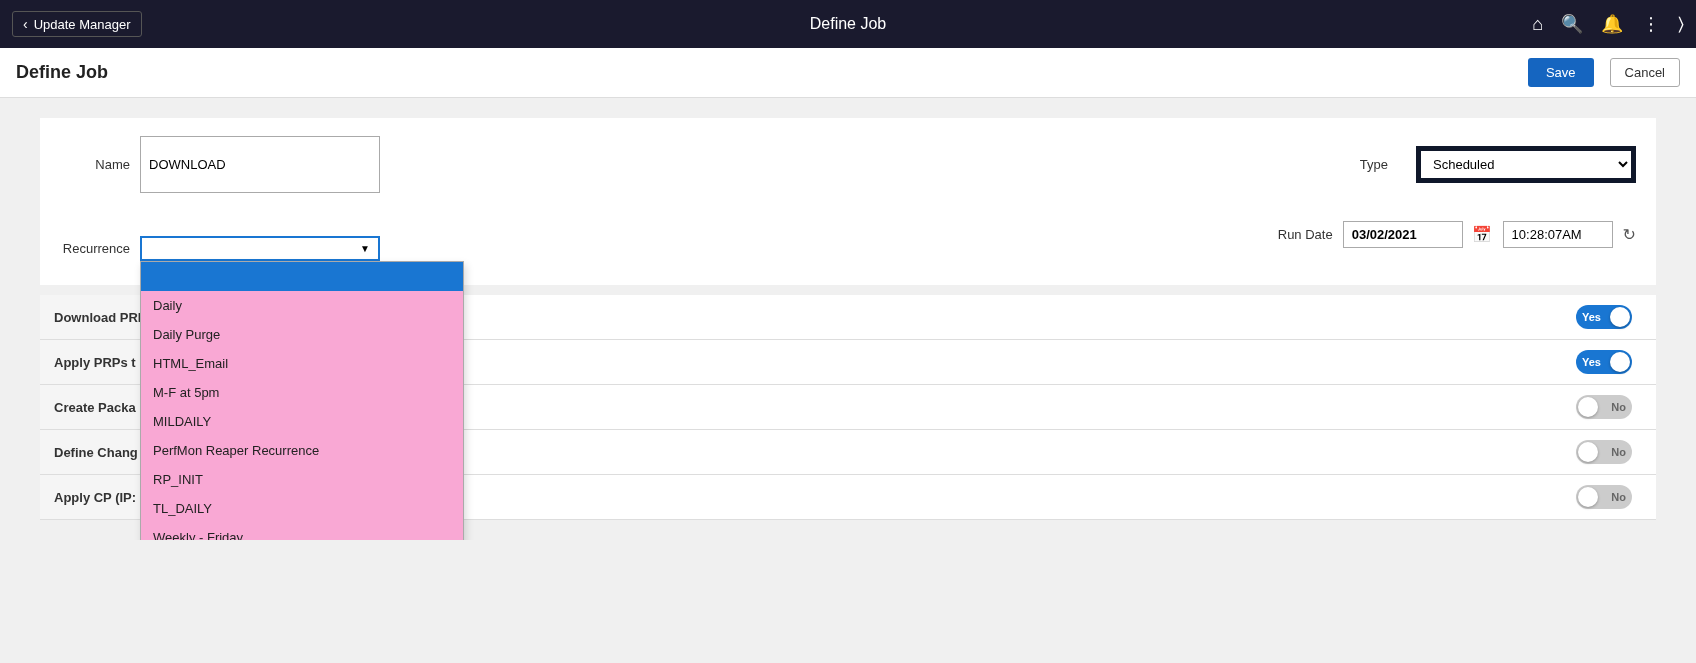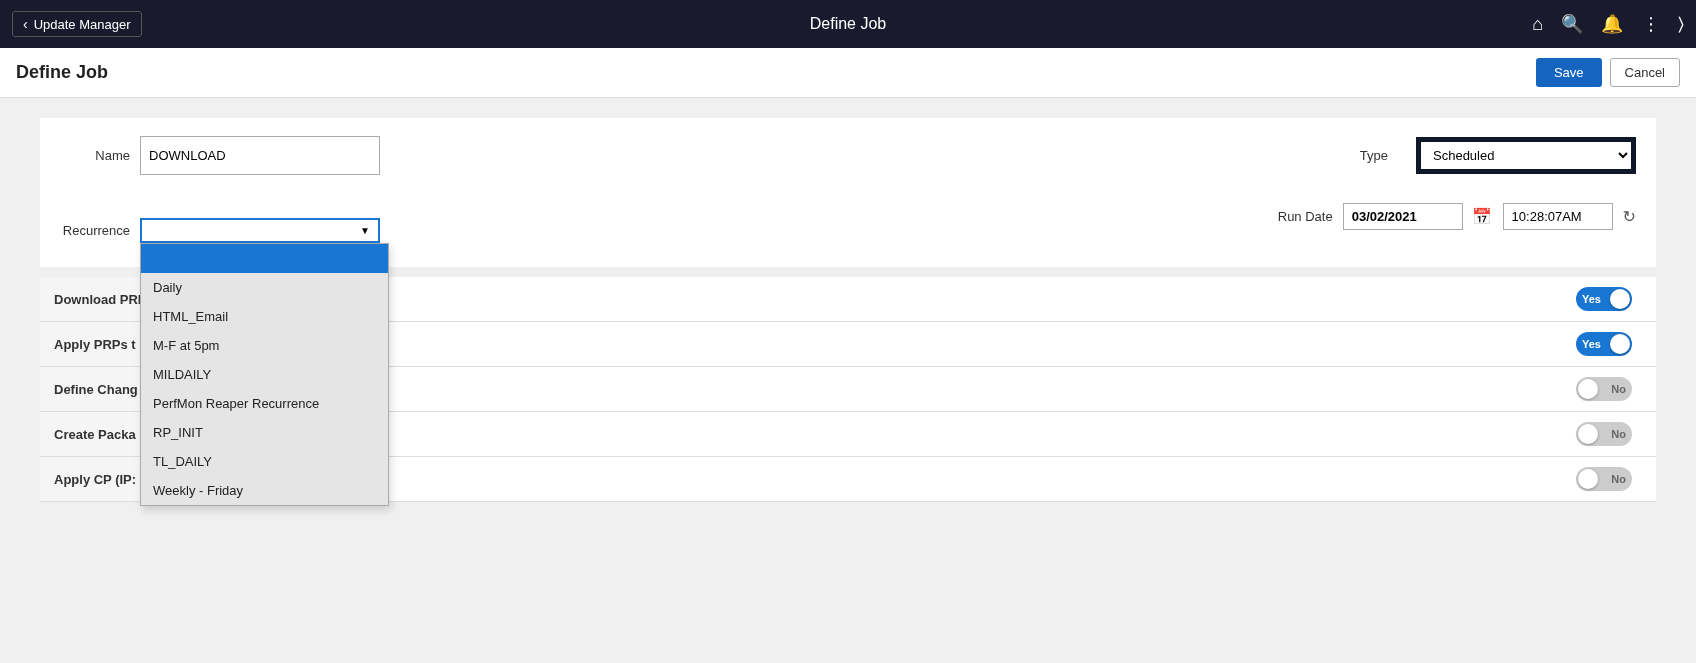--- a/index.html
+++ b/index.html
@@ -56,21 +56,21 @@
       display: flex;
       align-items: center;
       justify-content: space-between;
       border-bottom: 1px solid #ddd;
     }
     .subheader-title {
       font-size: 18px;
       font-weight: bold;
       color: #222;
     }
-    .subheader-actions { display: flex; gap: 8px; }
+    .subheader-actions { display: flex; gap: 16px; }
     .btn-save {
       background: #1565c0;
       color: #fff;
       border: none;
       padding: 6px 18px;
       border-radius: 3px;
       cursor: pointer;
       font-size: 13px;
     }
     .btn-cancel {
@@ -104,21 +104,21 @@
 
     .field-label {
       font-size: 13px;
       color: #333;
       min-width: 70px;
       text-align: right;
     }
 
     .field-input {
       border: 1px solid #aaa;
-      padding: 11px 8px;
+      padding: 20px 8px;
       font-size: 13px;
       width: 240px;
       outline: none;
     }
 
     .field-select-type {
       border: 5px solid #0f172a;
       padding: 5px 8px;
       font-size: 13px;
       width: 220px;
@@ -162,22 +162,22 @@
       background: #fff;
       cursor: pointer;
       display: flex;
       justify-content: space-between;
       align-items: center;
     }
     .dropdown-list {
       position: absolute;
       top: 100%;
       left: 0;
-      width: 249px;
-      background: #e5e5e5;
+      width: 324px;
+      background: #f9a8d4;
       border: 1px solid #aaa;
       z-index: 100;
       box-shadow: 2px 4px 8px rgba(0,0,0,0.15);
     }
     .dropdown-item {
       padding: 7px 12px;
       font-size: 13px;
       cursor: pointer;
       color: #222;
     }
@@ -305,20 +305,21 @@
         <span class="field-label">Recurrence</span>
         <div class="recurrence-wrapper">
           <div class="recurrence-display">
             <span></span>
             <span class="chevron-down">▼</span>
           </div>
 
           <div class="dropdown-list">
             <div class="dropdown-item selected">&nbsp;</div>
             <div class="dropdown-item">Daily</div>
+            <div class="dropdown-item">Daily Purge</div>
             <div class="dropdown-item">HTML_Email</div>
             <div class="dropdown-item">M-F at 5pm</div>
             <div class="dropdown-item">MILDAILY</div>
             <div class="dropdown-item">PerfMon Reaper Recurrence</div>
             <div class="dropdown-item">RP_INIT</div>
             <div class="dropdown-item">TL_DAILY</div>
             <div class="dropdown-item">Weekly - Friday</div>
           </div>
         </div>
       </div>
@@ -357,34 +358,34 @@
             <div class="toggle-wrapper">
               <div class="toggle-switch toggle-on">
                 <span class="toggle-label">Yes</span>
                 <div class="toggle-circle"></div>
               </div>
             </div>
           </td>
         </tr>
 
         <tr class="step-row">
-          <td>Define Chang</td>
+          <td>Create Packa</td>
           <td></td>
           <td class="right-cell">
             <div class="toggle-wrapper">
               <div class="toggle-switch toggle-off">
                 <span class="toggle-label">No</span>
                 <div class="toggle-circle"></div>
               </div>
             </div>
           </td>
         </tr>
 
         <tr class="step-row">
-          <td>Create Packa</td>
+          <td>Define Chang</td>
           <td></td>
           <td class="right-cell">
             <div class="toggle-wrapper">
               <div class="toggle-switch toggle-off">
                 <span class="toggle-label">No</span>
                 <div class="toggle-circle"></div>
               </div>
             </div>
           </td>
         </tr>

